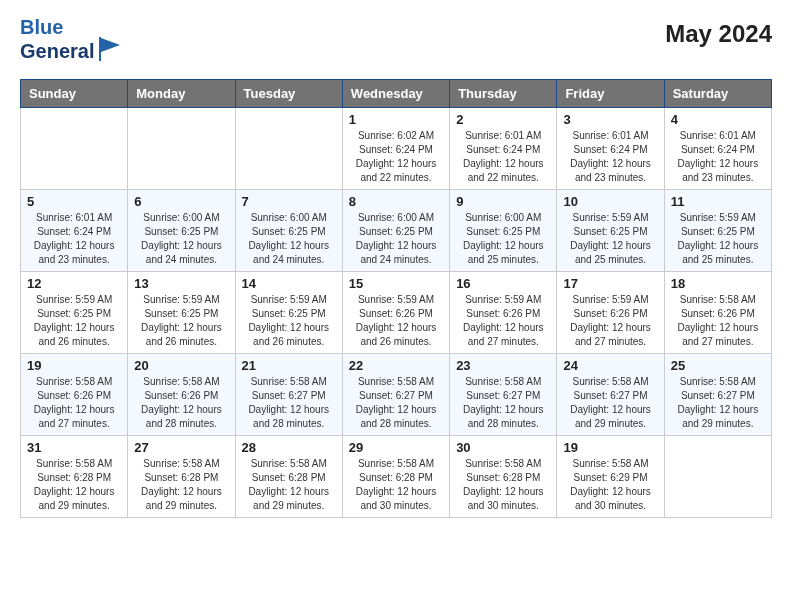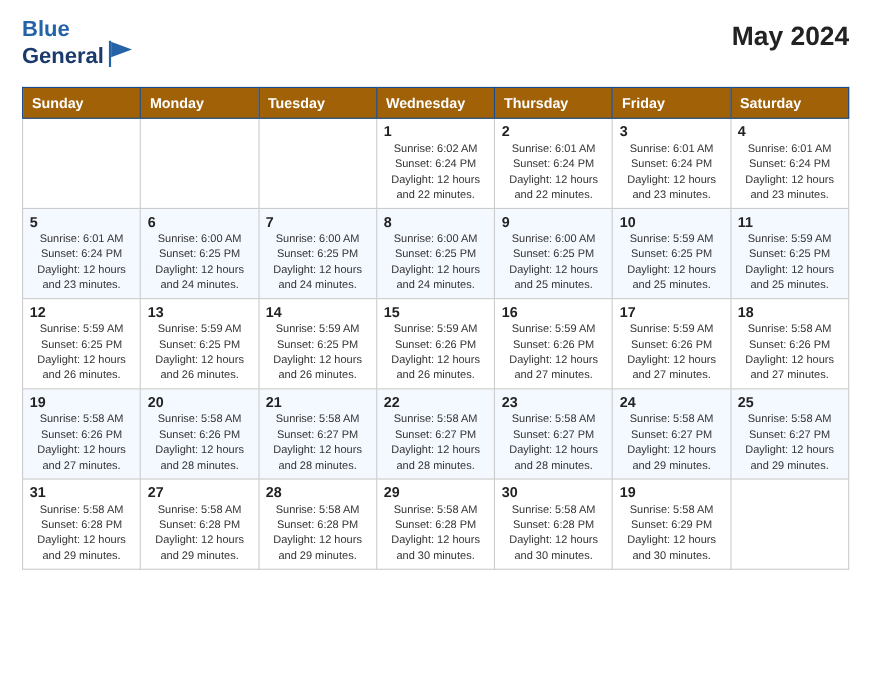--- a/index.html
+++ b/index.html
@@ -31,21 +31,21 @@
     }
     .location {
       font-size: 16px;
       color: #444;
     }
     .calendar {
       width: 100%;
       border-collapse: collapse;
     }
     .calendar th {
-      background: #a16207;
+      background: #737373;
       color: #fff;
       padding: 6px 8px;
       font-size: 13px;
       font-weight: bold;
       text-align: left;
       border: 1px solid #1a4a8a;
     }
     .calendar td {
       border: 1px solid #ccc;
       vertical-align: top;

